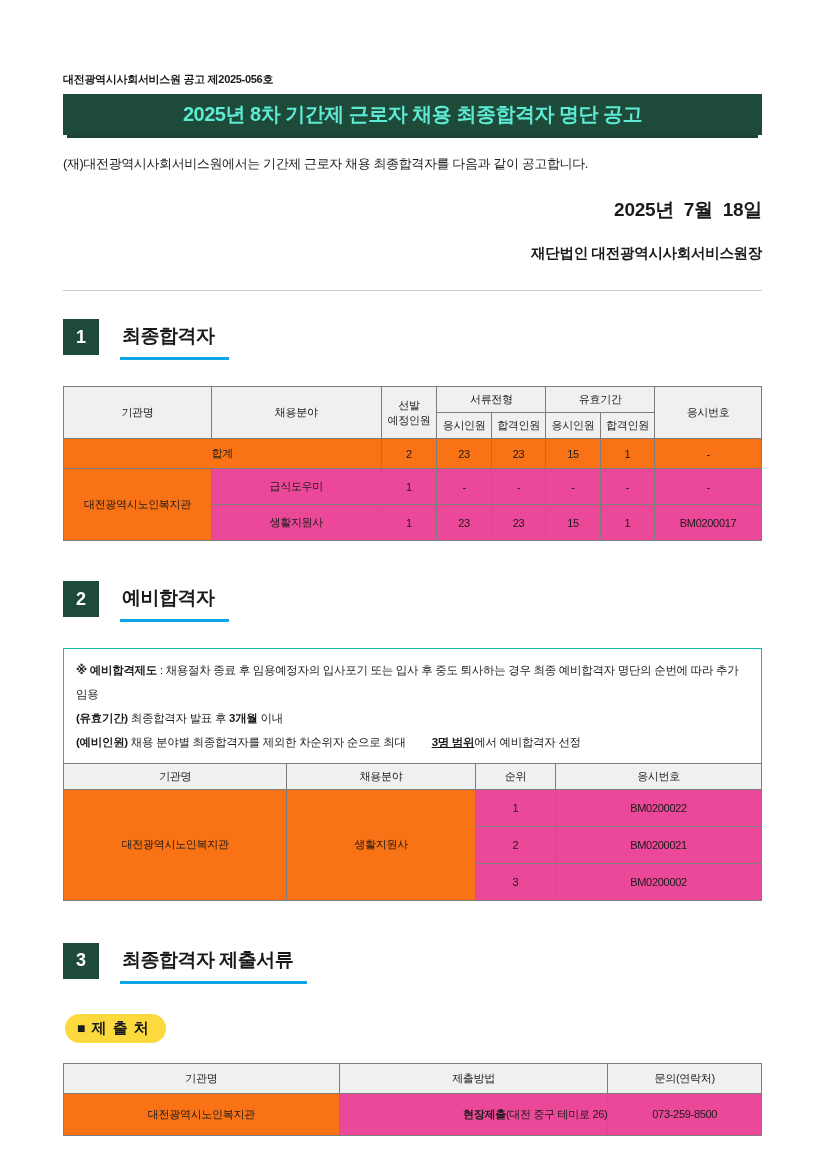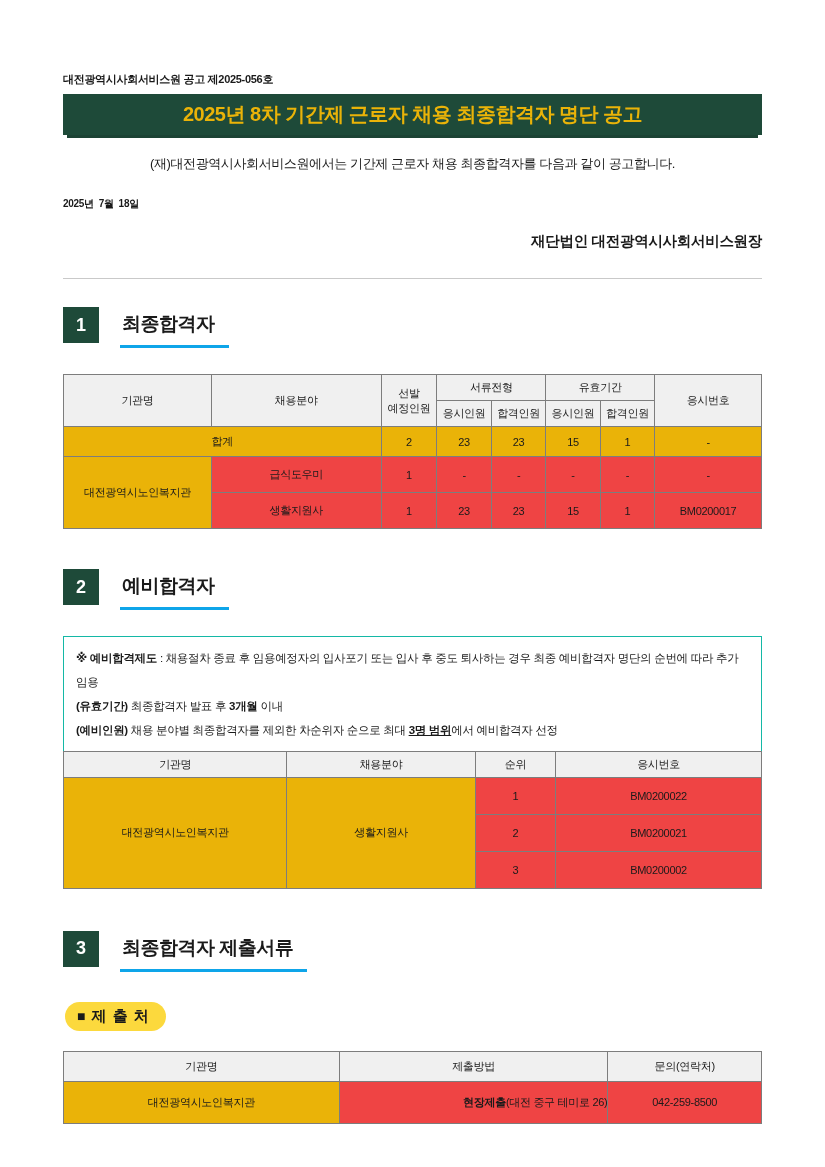--- a/index.html
+++ b/index.html
@@ -14,24 +14,24 @@
 
   .notice-no { font-size: 11px; font-weight: 700; letter-spacing: -0.3px; }
 
   .banner {
     margin-top: 7px;
     background: #1e4a39;
     height: 41px;
     display: flex; align-items: center; justify-content: center;
     box-shadow: 0 7px 0 -4px #1c4334;
   }
-  .banner-title { color: #eab308; font-size: 20px; font-weight: 700; letter-spacing: -0.5px; }
-
-  .intro { margin-top: 20px; text-align: center; font-size: 13px; letter-spacing: -0.4px; }
-  .date-line { margin-top: 24px; text-align: left; font-size: 10px; font-weight: 700; letter-spacing: -0.3px; white-space: pre; }
+  .banner-title { color: #5eead4; font-size: 20px; font-weight: 700; letter-spacing: -0.5px; }
+
+  .intro { margin-top: 20px; font-size: 13px; letter-spacing: -0.4px; }
+  .date-line { margin-top: 24px; text-align: right; font-size: 19px; font-weight: 700; letter-spacing: -0.3px; white-space: pre; }
   .issuer-line { margin-top: 21px; text-align: right; font-size: 14.5px; font-weight: 700; letter-spacing: -0.3px; }
 
   .divider { margin-top: 27px; border: 0; border-top: 1px solid #c9c9c9; }
 
   .section-head { display: flex; align-items: flex-start; margin-top: 0; }
   .sec1 { margin-top: 28px; }
   .sec2 { margin-top: 40px; }
   .sec3 { margin-top: 42px; }
   .section-num {
     width: 36px; height: 36px; background: #1e4a39; color: #ffffff;
@@ -44,22 +44,22 @@
     font-size: 19px; font-weight: 700; letter-spacing: -0.5px;
     padding: 4px 14px 8px 2px;
     border-bottom: 3px solid #0ea5e9;
   }
 
   table { border-collapse: collapse; width: 100%; table-layout: fixed; }
   table, th, td { border: 1px solid #7d7d7d; }
   table { border: 1.5px solid #5a5a5a; }
   th, td { font-size: 11px; font-weight: 400; text-align: center; vertical-align: middle; letter-spacing: -0.3px; }
   th { background: #f0f0f0; height: 26px; }
-  td { height: 32px; background: #ef4444; }
-  td.shaded { background: #eab308; }
+  td { height: 32px; background: #ec4899; }
+  td.shaded { background: #f97316; }
 
   .t1 { margin-top: 26px; }
   .t1 td { height: 36px; }
   .t1 tr.total-row td { height: 30px; }
 
   .note-box {
     margin-top: 26px;
     border: 1px solid #14b8a6;
     padding: 9px 12px 8px 12px;
     font-size: 11.5px; line-height: 2.1; letter-spacing: -0.3px;
@@ -166,21 +166,21 @@
 
   
   <div class="section-head sec2">
     <div class="section-num">2</div>
     <div class="section-title">예비합격자</div>
   </div>
 
   <div class="note-box">
     <div><span style="font-weight: 700;">※ 예비합격제도</span><span> : 채용절차 종료 후 임용예정자의 입사포기 또는 입사 후 중도 퇴사하는 경우 최종 예비합격자 명단의 순번에 따라 추가 임용</span></div>
     <div><span style="font-weight: 700;">(유효기간)</span><span> 최종합격자 발표 후 </span><span style="font-weight: 700;">3개월</span><span> 이내</span></div>
-    <div><span style="font-weight: 700;">(예비인원)</span><span> 채용 분야별 최종합격자를 제외한 차순위자 순으로 최대 </span><span style="font-weight: 700; text-decoration: underline;">3명 범위</span><span>에서 예비합격자 선정</span></div>
+    <div><span style="font-weight: 700;">(예비인원)</span><span> 채용 분야별 최종합격자를 제외한 차순위자 순으로 최대 </span><span style="font-weight: 700; text-decoration: underline; margin-left: 23px;">3명 범위</span><span>에서 예비합격자 선정</span></div>
   </div>
 
   <table class="t2">
     <colgroup>
       <col style="width:32%">
         <col style="width:27%">
         <col style="width:11.5%">
         <col style="width:29.5%">
     </colgroup>
     <tbody>
@@ -226,18 +226,18 @@
     </colgroup>
     <tbody>
         <tr>
       <th>기관명</th>
       <th>제출방법</th>
       <th>문의(연락처)</th>
     </tr>
     <tr>
       <td class="shaded">대전광역시노인복지관</td>
       <td class="method-cell"><span style="font-weight: 700;">현장제출</span><span>(대전 중구 테미로 26)</span></td>
-      <td>042-259-8500</td>
+      <td>073-259-8500</td>
     </tr>
   </tbody>
     </table>
 
 </div>
 
 </body></html>

